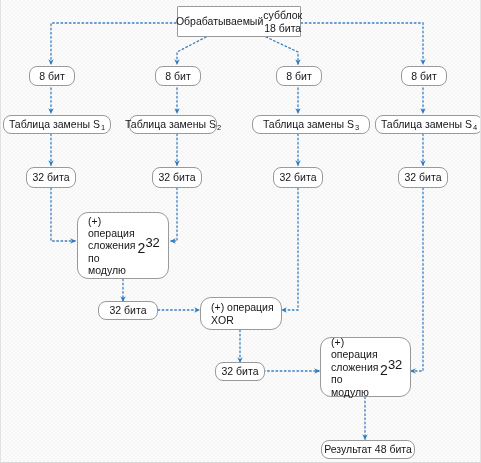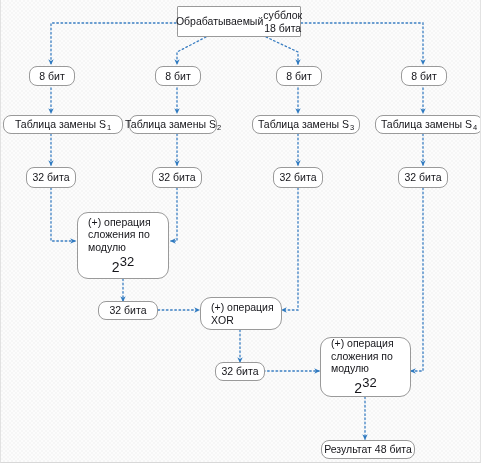--- a/index.html
+++ b/index.html
@@ -54,21 +54,20 @@
   }
   .rounded {
     border-radius: 1px;
     font-size: 10.5px;
     padding: 3px 6px;
     flex-direction: row;
   }
   .op {
     border-radius: 11px;
     font-size: 10.5px;
-    flex-direction: column;
     justify-content: center;
     padding: 4px 6px;
   }
   .op .lines {
     text-align: left;
     width: 100%;
     padding-left: 4px;
     box-sizing: border-box;
   }
   .op .mod {
@@ -152,27 +151,27 @@
   <div class="node pill" style="left:154px; top:66px; width:44px; height:20px;">
     <span>8 бит</span>
   </div>
   <div class="node pill" style="left:275px; top:66px; width:44px; height:20px;">
     <span>8 бит</span>
   </div>
   <div class="node pill" style="left:400px; top:66px; width:44px; height:20px;">
     <span>8 бит</span>
   </div>
 
-  <div class="node pill" style="left:2px; top:115px; width:120px; height:19px;">
+  <div class="node pill" style="left:2px; top:115px; width:108px; height:19px;">
     <span><span>Таблица замены S</span><sub>1</sub></span>
   </div>
   <div class="node pill" style="left:128px; top:115px; width:88px; height:19px;">
     <span><span>Таблица замены S</span><sub>2</sub></span>
   </div>
-  <div class="node pill" style="left:251px; top:115px; width:108px; height:19px;">
+  <div class="node pill" style="left:251px; top:115px; width:118px; height:19px;">
     <span><span>Таблица замены S</span><sub>3</sub></span>
   </div>
   <div class="node pill" style="left:374px; top:115px; width:108px; height:19px;">
     <span><span>Таблица замены S</span><sub>4</sub></span>
   </div>
 
   <div class="node pill" style="left:25px; top:167px; width:50px; height:21px;">
     <span>32 бита</span>
   </div>
   <div class="node pill" style="left:151px; top:167px; width:50px; height:21px;">

